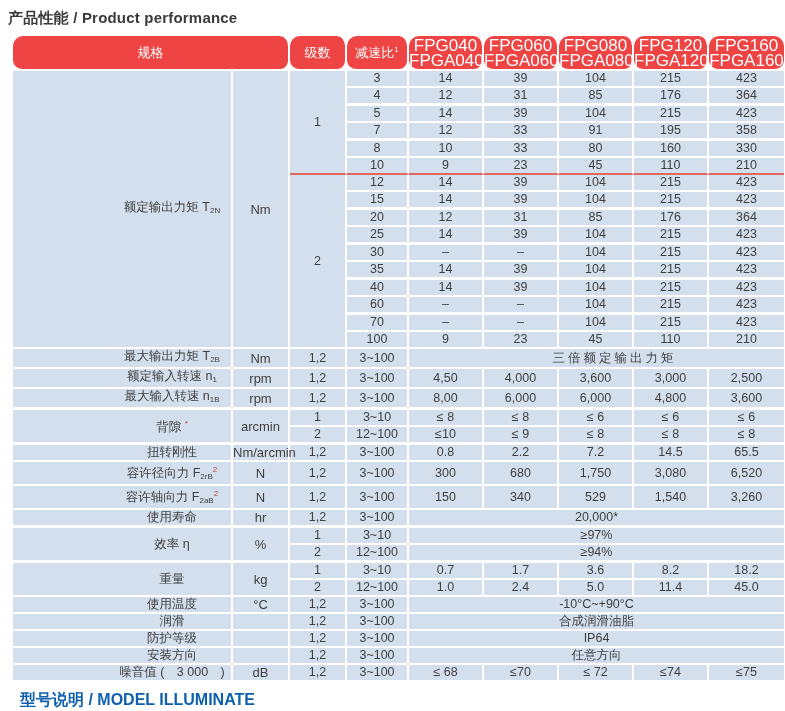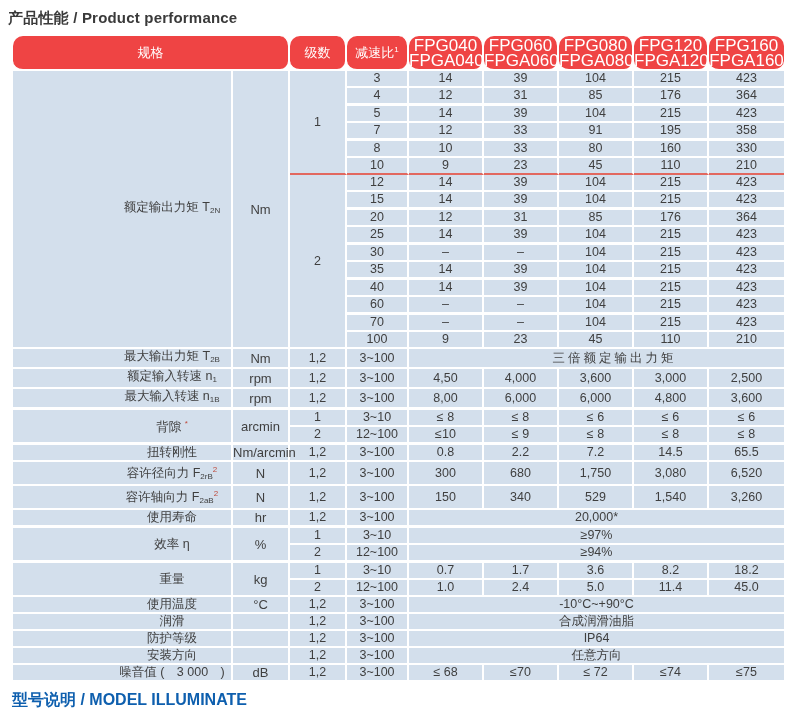--- a/index.html
+++ b/index.html
@@ -14,21 +14,21 @@
   .h-model div{line-height:15px;font-size:17px;}
   td{background:#d3dfec;color:#3f3f3f;font-size:12.5px;text-align:center;height:15px;line-height:15px;vertical-align:middle;}
   td.label-cell{text-align:center;padding-left:100px;}
   td.unit-cell{font-size:13px;}
   td.spaced{letter-spacing:3px;padding-left:36px;}
   td sub{font-size:8px;vertical-align:-2px;}
   td sup{font-size:8px;vertical-align:super;}
   sup.red{color:#bf4a3c;}
   td.sep{border-bottom-width:3px;}
   td.redline{border-bottom-color:#e2685f;}
-  .bottom-title{font-size:16px;font-weight:bold;color:#0e5fae;padding:8px 0 0 12px;}
+  .bottom-title{font-size:16px;font-weight:bold;color:#0e5fae;padding:8px 0 0 20px;}
 </style>
 </head>
 <body>
 
 <div class="page">
   <div class="top-title">产品性能 / Product performance</div>
 
   <table class="spec">
     <colgroup>
       <col style="width:220px">

